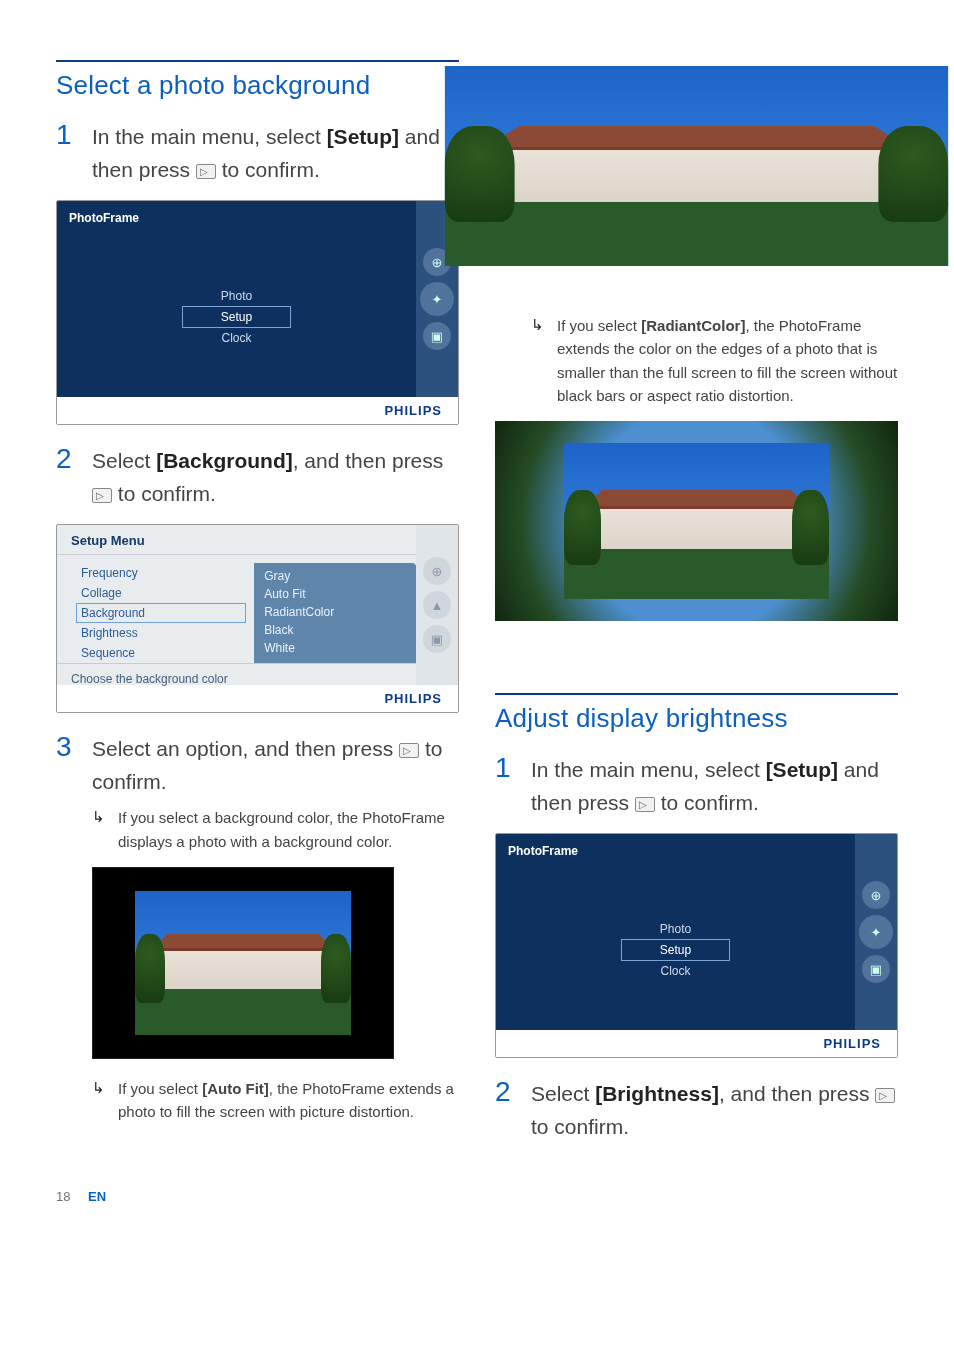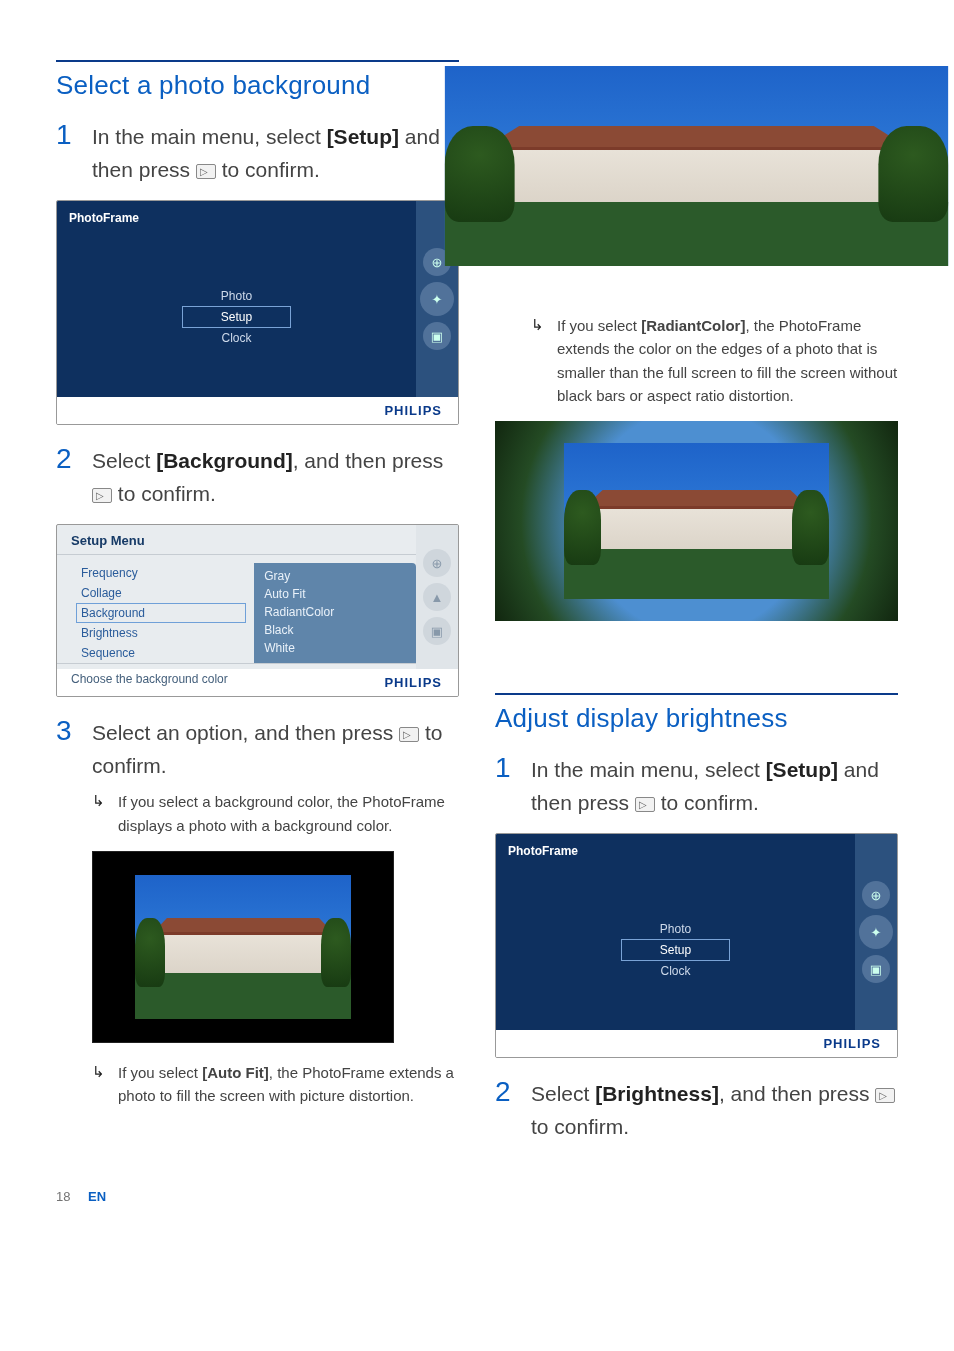--- a/index.html
+++ b/index.html
@@ -145,21 +145,21 @@
     text-align:right;
     font-weight:700;
     font-size:13px;
     letter-spacing:1px;
     padding:6px 16px 6px 0;
   }
 
   
   .setup-wrap{
     display:flex;
-    height:144px;
+    height:160px;
   }
   .setup-left{
     flex:1;
     padding:8px 0 0 0;
     display:flex;
     flex-direction:column;
   }
   .setup-head{
     color:#163a66;
     font-size:13px;

